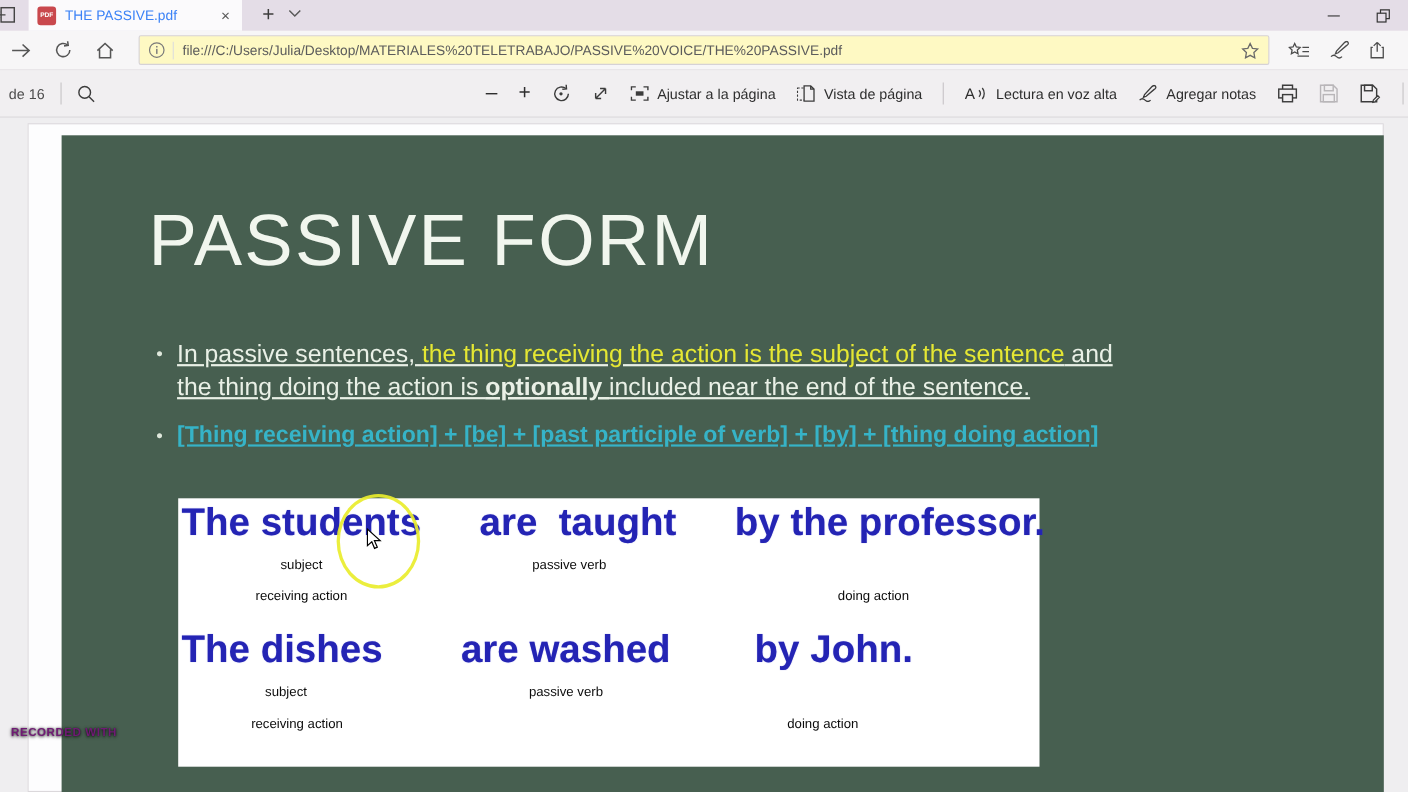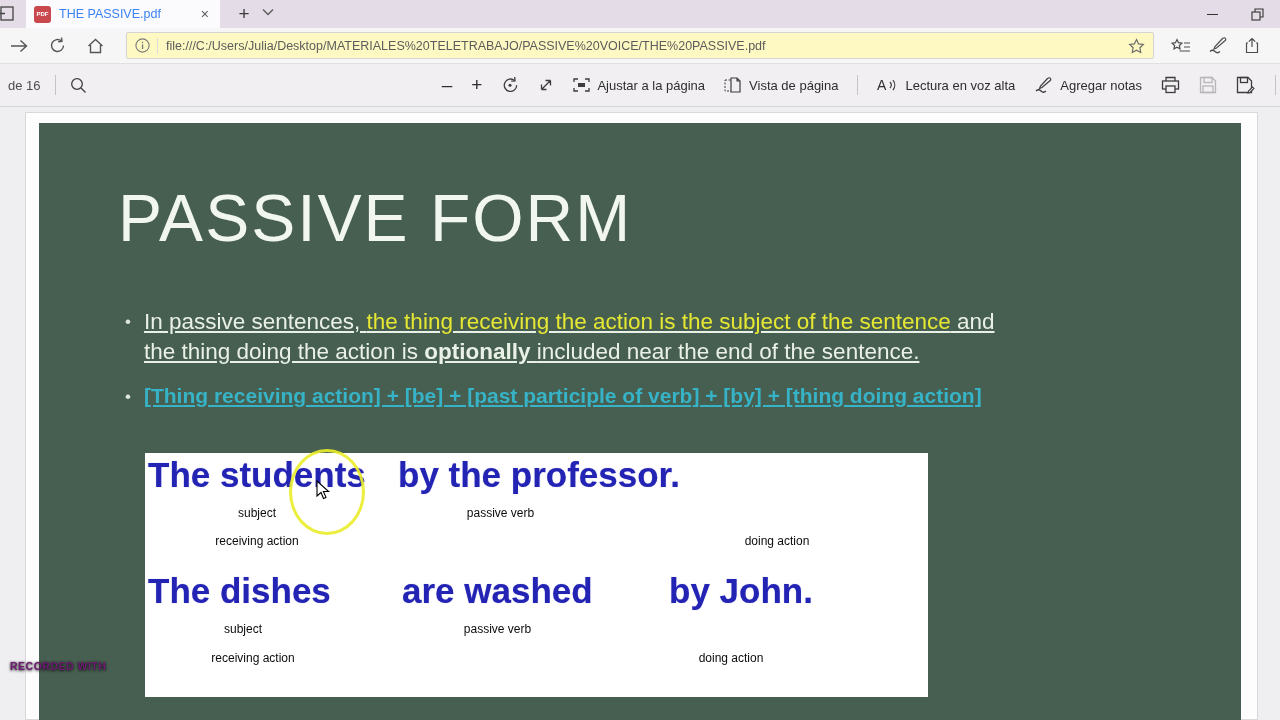--- a/index.html
+++ b/index.html
@@ -40,21 +40,21 @@
   .pageind{color:#4d4d4d;}
   .vsep{width:1px;height:20px;background:#c6c3c6;display:inline-block;}
   .pb-right{margin-left:auto;display:flex;align-items:center;gap:19px;padding-right:4px;}
   .tbtn{display:flex;align-items:center;gap:7px;white-space:nowrap;}
   .zoomglyph{font-size:19px;color:#2e2e2e;font-weight:300;line-height:16px;}
 
   
   .content{position:absolute;left:0;top:107px;width:1280px;height:613px;background:#efeef0;}
   .page{position:absolute;left:25px;top:5px;width:1233px;height:608px;background:#fdfdfe;
     border:1px solid #dbd8db;box-sizing:border-box;}
-  .slide{position:absolute;left:13px;top:10px;width:1202px;height:598px;
+  .slide{position:absolute;left:30px;top:10px;width:1202px;height:598px;
     background:var(--slide-bg,#475f50);overflow:hidden;}
 
   .slide h1{position:absolute;left:79px;top:57px;margin:0;font-size:66px;font-weight:400;
     letter-spacing:2px;color:#f1f6ee;}
   .b1{position:absolute;left:86px;top:184px;width:1030px;display:flex;gap:13px;
     font-size:22.5px;line-height:30px;color:#e9f0e6;}
   .b2{position:absolute;left:86px;top:259px;width:1080px;display:flex;gap:13px;
     font-size:21px;line-height:28px;font-weight:bold;color:var(--accent-cyan,#36b3c7);}
   .b1 .dot,.b2 .dot{font-size:17px;line-height:30px;color:#dfe8dc;font-weight:normal;}
   .b1 p,.b2 p{margin:0;text-decoration:underline;}
@@ -275,20 +275,21 @@
         </div>
 
         <div class="b2">
           <span class="dot">•</span>
           <p>[Thing receiving action] + [be] + [past participle of verb] + [by] + [thing doing action]</p>
         </div>
 
         <div class="exbox">
           <div class="exrow sent r1" style="top:2px">
             <span class="c1">The students</span>
+            <span class="c2">are  taught</span>
             <span class="c3">by the professor.</span>
           </div>
           <div class="exrow lbl" style="top:49px">
             <span class="c1 s1">subject</span>
             <span class="c2 v1">passive verb</span>
             <span class="c3"></span>
           </div>
           <div class="exrow lbl" style="top:77px">
             <span class="c1 rc1">receiving action</span>
             <span class="c2"></span>

